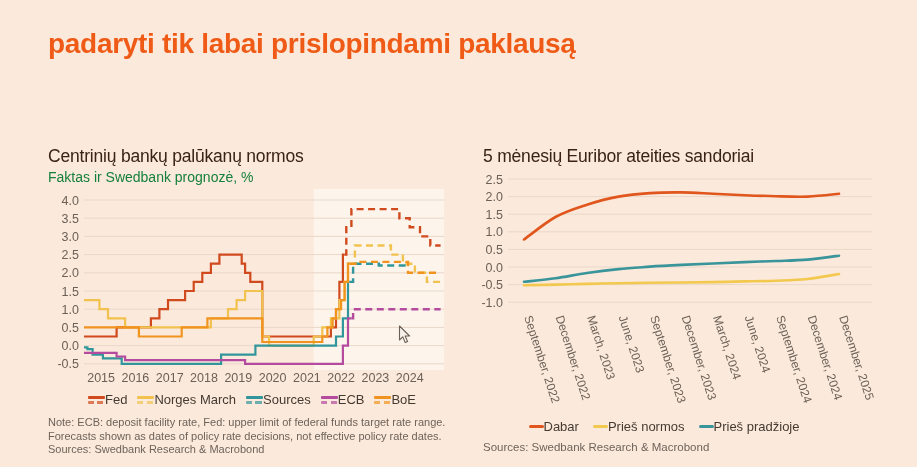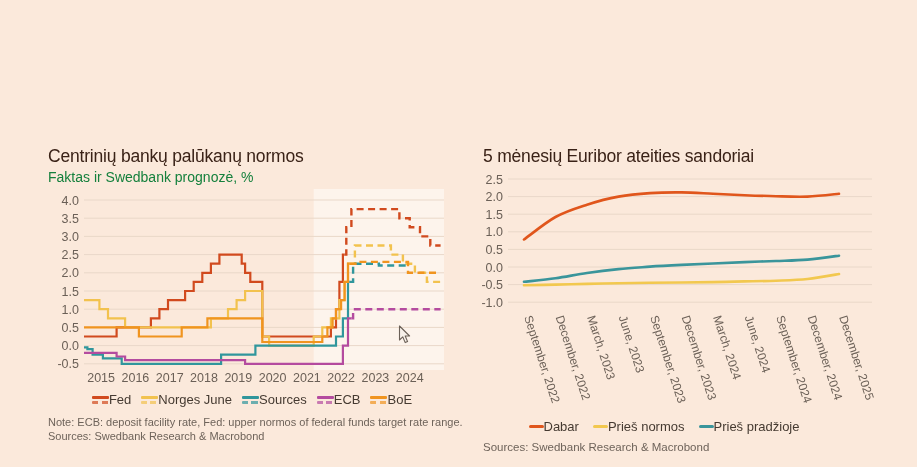--- a/index.html
+++ b/index.html
@@ -23,20 +23,21 @@
   .key-double i{display:block;height:3px;border-radius:1px}
   .key-single{width:15px;height:3px;border-radius:1.5px;flex:0 0 auto}
   .notes{position:absolute;left:48px;top:416px;font-size:11px;line-height:13.5px;color:#6e635a;white-space:nowrap}
   .sources{position:absolute;left:483px;top:441px;font-size:11.5px;color:#6e635a;white-space:nowrap}
   .cursor{position:absolute;left:398px;top:325px}
 </style>
 </head>
 <body>
 
 <div class="title">
+  <div>padaryti tik labai prislopindami paklausą</div>
 </div>
 
 <h2 class="chart-head" id="lc-head">Centrinių bankų palūkanų normos</h2>
 <div class="subtitle">Faktas ir Swedbank prognozė, %</div>
 <svg id="chart1" width="412" height="200">
     <rect x="267.7" y="0" width="130.3" height="181" fill="#fdf4ec"></rect>
     <g>
       <line x1="38" x2="398" y1="11.0" y2="11.0" stroke="#e9d8c9" stroke-width="1"></line>
       <line x1="38" x2="398" y1="29.2" y2="29.2" stroke="#e9d8c9" stroke-width="1"></line>
       <line x1="38" x2="398" y1="47.4" y2="47.4" stroke="#e9d8c9" stroke-width="1"></line>
@@ -90,21 +91,21 @@
         <i style="background: rgb(209, 74, 30);"></i>
         <i style="background: repeating-linear-gradient(90deg, rgba(209, 74, 30, 0.7) 0px, rgba(209, 74, 30, 0.7) 6px, transparent 6px, transparent 9.5px);"></i>
       </span>
     <span>Fed</span>
   </div>
   <div class="legend-item">
     <span class="key-double">
         <i style="background: rgb(242, 194, 78);"></i>
         <i style="background: repeating-linear-gradient(90deg, rgba(242, 194, 78, 0.7) 0px, rgba(242, 194, 78, 0.7) 6px, transparent 6px, transparent 9.5px);"></i>
       </span>
-    <span>Norges June</span>
+    <span>Norges March</span>
   </div>
   <div class="legend-item">
     <span class="key-double">
         <i style="background: rgb(48, 150, 156);"></i>
         <i style="background: repeating-linear-gradient(90deg, rgba(48, 150, 156, 0.7) 0px, rgba(48, 150, 156, 0.7) 6px, transparent 6px, transparent 9.5px);"></i>
       </span>
     <span>Sources</span>
   </div>
   <div class="legend-item">
     <span class="key-double">
@@ -116,21 +117,22 @@
   <div class="legend-item">
     <span class="key-double">
         <i style="background: rgb(240, 148, 31);"></i>
         <i style="background: repeating-linear-gradient(90deg, rgba(240, 148, 31, 0.7) 0px, rgba(240, 148, 31, 0.7) 6px, transparent 6px, transparent 9.5px);"></i>
       </span>
     <span>BoE</span>
   </div>
 </div>
 
 <div class="notes">
-  <div>Note: ECB: deposit facility rate, Fed: upper normos of federal funds target rate range.</div>
+  <div>Note: ECB: deposit facility rate, Fed: upper limit of federal funds target rate range.</div>
+  <div>Forecasts shown as dates of policy rate decisions, not effective policy rate dates.</div>
   <div>Sources: Swedbank Research &amp; Macrobond</div>
 </div>
 
 <h2 class="chart-head" id="rc-head">5 mėnesių Euribor ateities sandoriai</h2>
 <svg id="chart2" width="420" height="258">
     <g>
       <line x1="26" x2="390" y1="14.0" y2="14.0" stroke="#e9d8c9" stroke-width="1"></line>
       <line x1="26" x2="390" y1="31.6" y2="31.6" stroke="#e9d8c9" stroke-width="1"></line>
       <line x1="26" x2="390" y1="49.2" y2="49.2" stroke="#e9d8c9" stroke-width="1"></line>
       <line x1="26" x2="390" y1="66.8" y2="66.8" stroke="#e9d8c9" stroke-width="1"></line>

